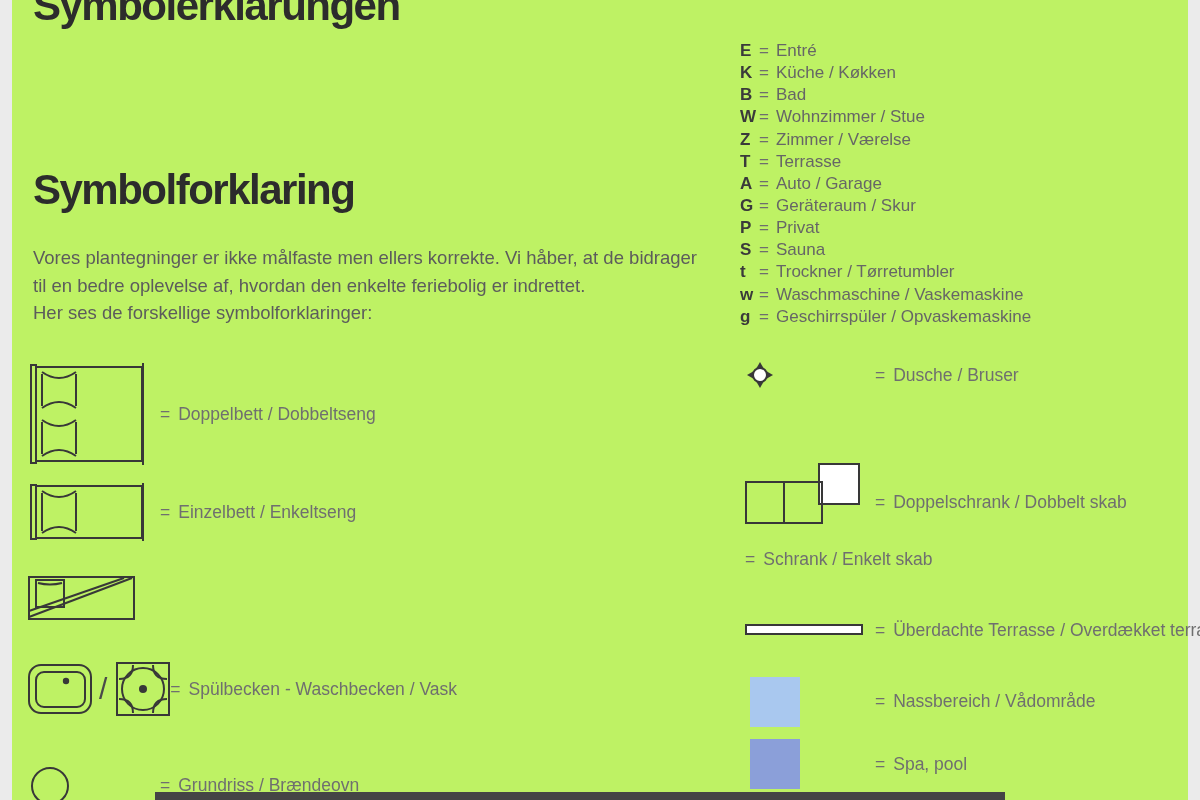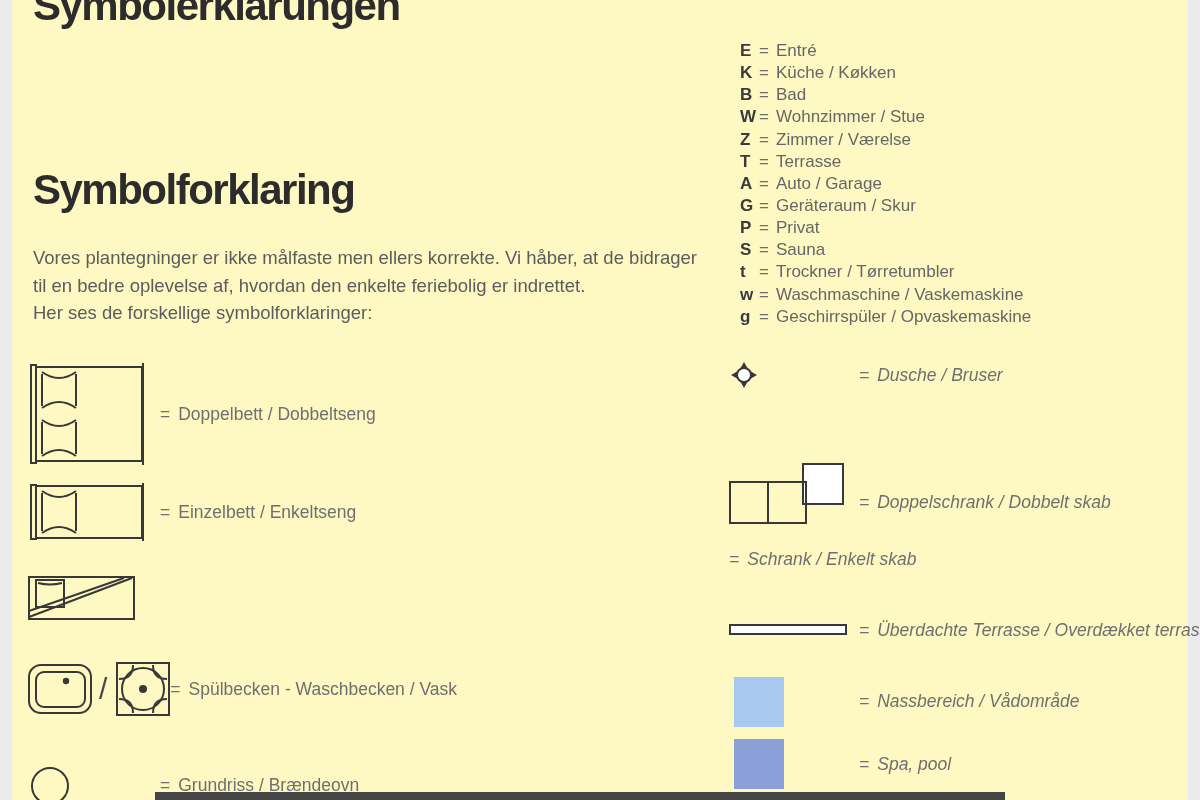--- a/index.html
+++ b/index.html
@@ -1,16 +1,16 @@
 <!DOCTYPE html>
 <html><head>
 <meta charset="utf-8">
 <style>
   html,body{margin:0;padding:0;background:#fff;}
-  #page{position:relative;width:1200px;height:800px;background:#fef9c3;overflow:hidden;
+  #page{position:relative;width:1200px;height:800px;background:#bef264;overflow:hidden;
         font-family:"Liberation Sans", sans-serif;color:#555;}
   .edge{position:absolute;top:0;bottom:0;width:12px;background:#ebebeb;}
   .edge.left{left:0;}
   .edge.right{right:0;}
 
   .h1{position:absolute;left:33px;font-weight:700;color:#2c2c2c;
       font-size:42px;letter-spacing:-1.5px;white-space:nowrap;}
   #title-de{top:-18px;}
   #title-dk{top:166px;}
 
@@ -21,21 +21,21 @@
   
   #codes{position:absolute;left:740px;top:40px;}
   .code-row{height:22.15px;display:flex;align-items:center;font-size:17px;}
   .code-letter{width:19px;font-weight:700;color:#3a3a3a;}
   .code-eq{width:17px;color:#6e6e6e;}
   .code-label{color:#666;}
 
   
   .sym-row{position:absolute;display:flex;align-items:center;}
   .sym-row.leftcol{left:28px;}
-  .sym-row.rightcol{left:729px;font-style:italic;}
+  .sym-row.rightcol{left:745px;}
   .icon-col{flex:0 0 132px;display:flex;align-items:center;}
   .sym-row.rightcol .icon-col{flex:0 0 130px;}
   .sym-label{font-size:17.5px;color:#6f6f6f;white-space:nowrap;}
   .sym-label .eq{margin-right:8px;}
   .slash{font-size:30px;color:#4a4a4a;margin:0 9px 0 7px;}
 
   .swatch{width:50px;height:50px;}
   .cab-single{width:38px;height:38px;border:2px solid #383838;background:#fff;}
 
   #bottom-bar{position:absolute;left:155px;top:792px;width:850px;height:8px;background:#454545;}

